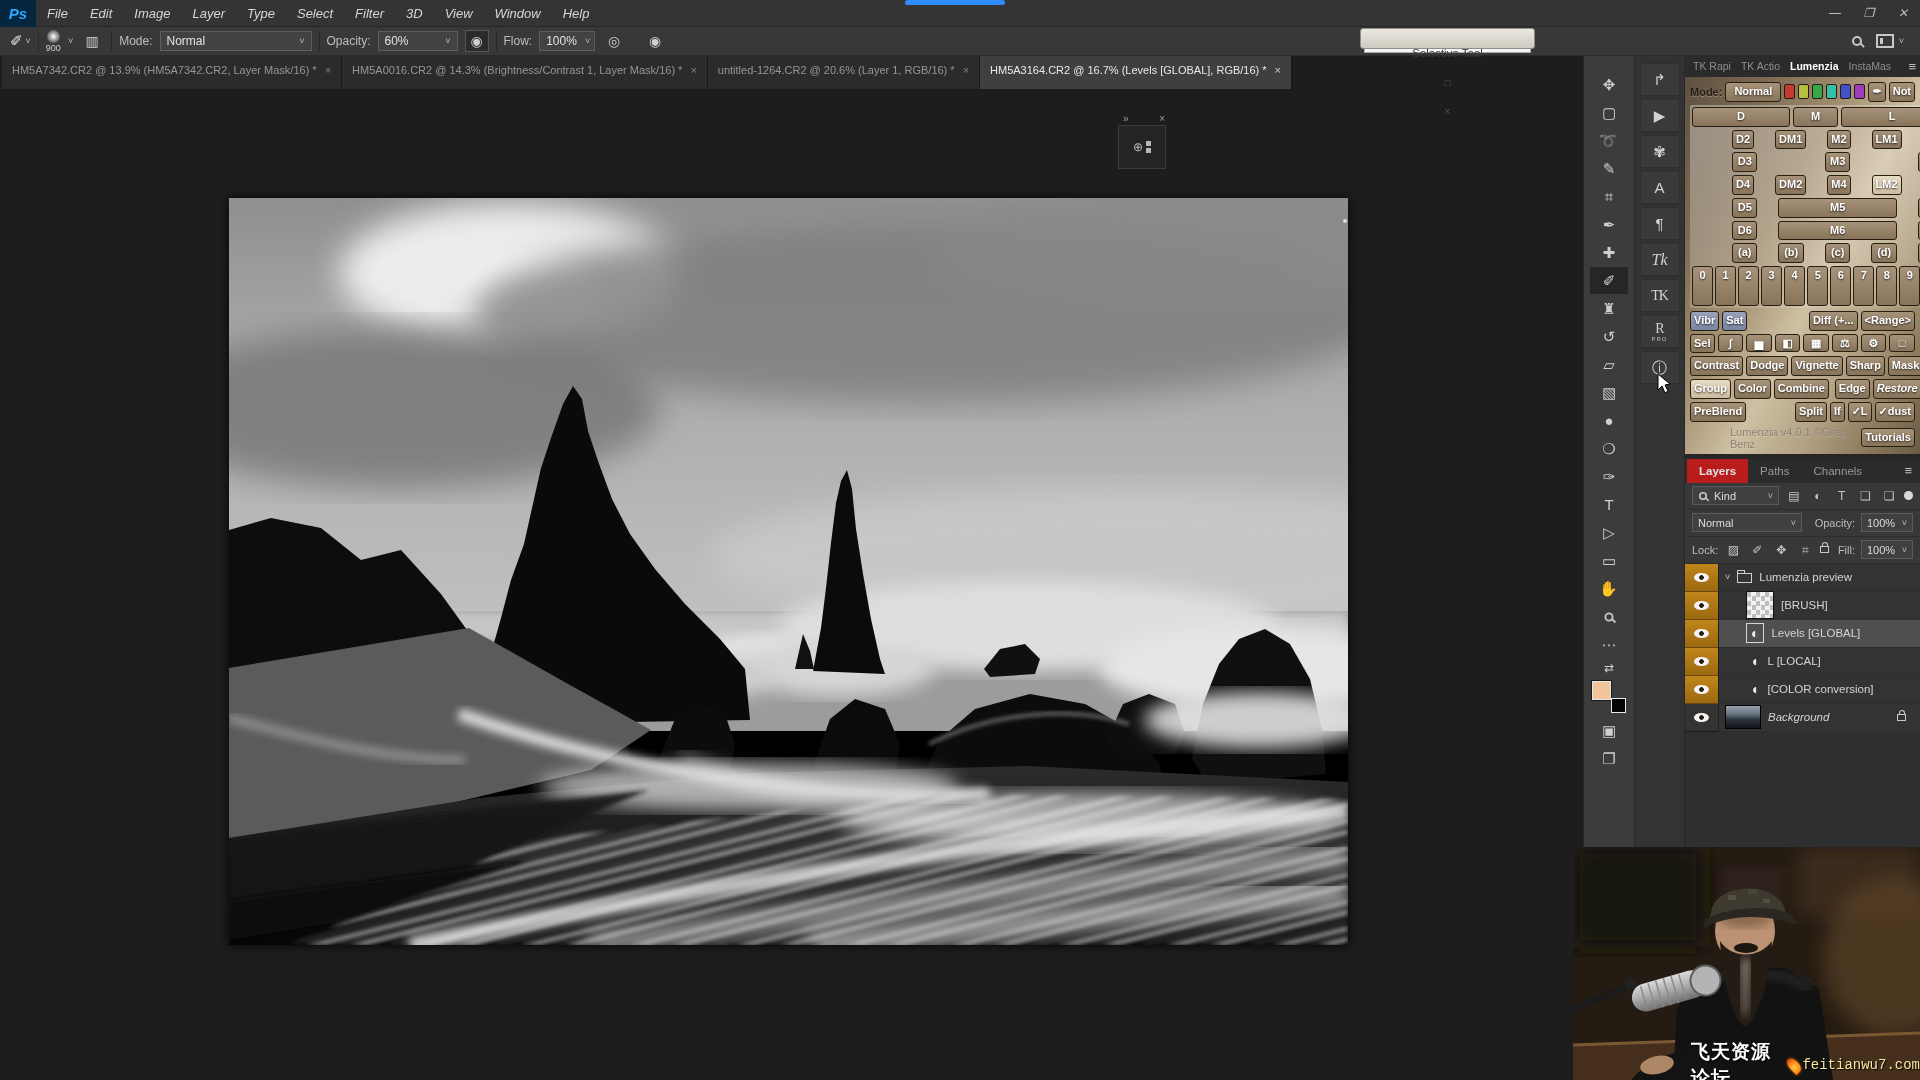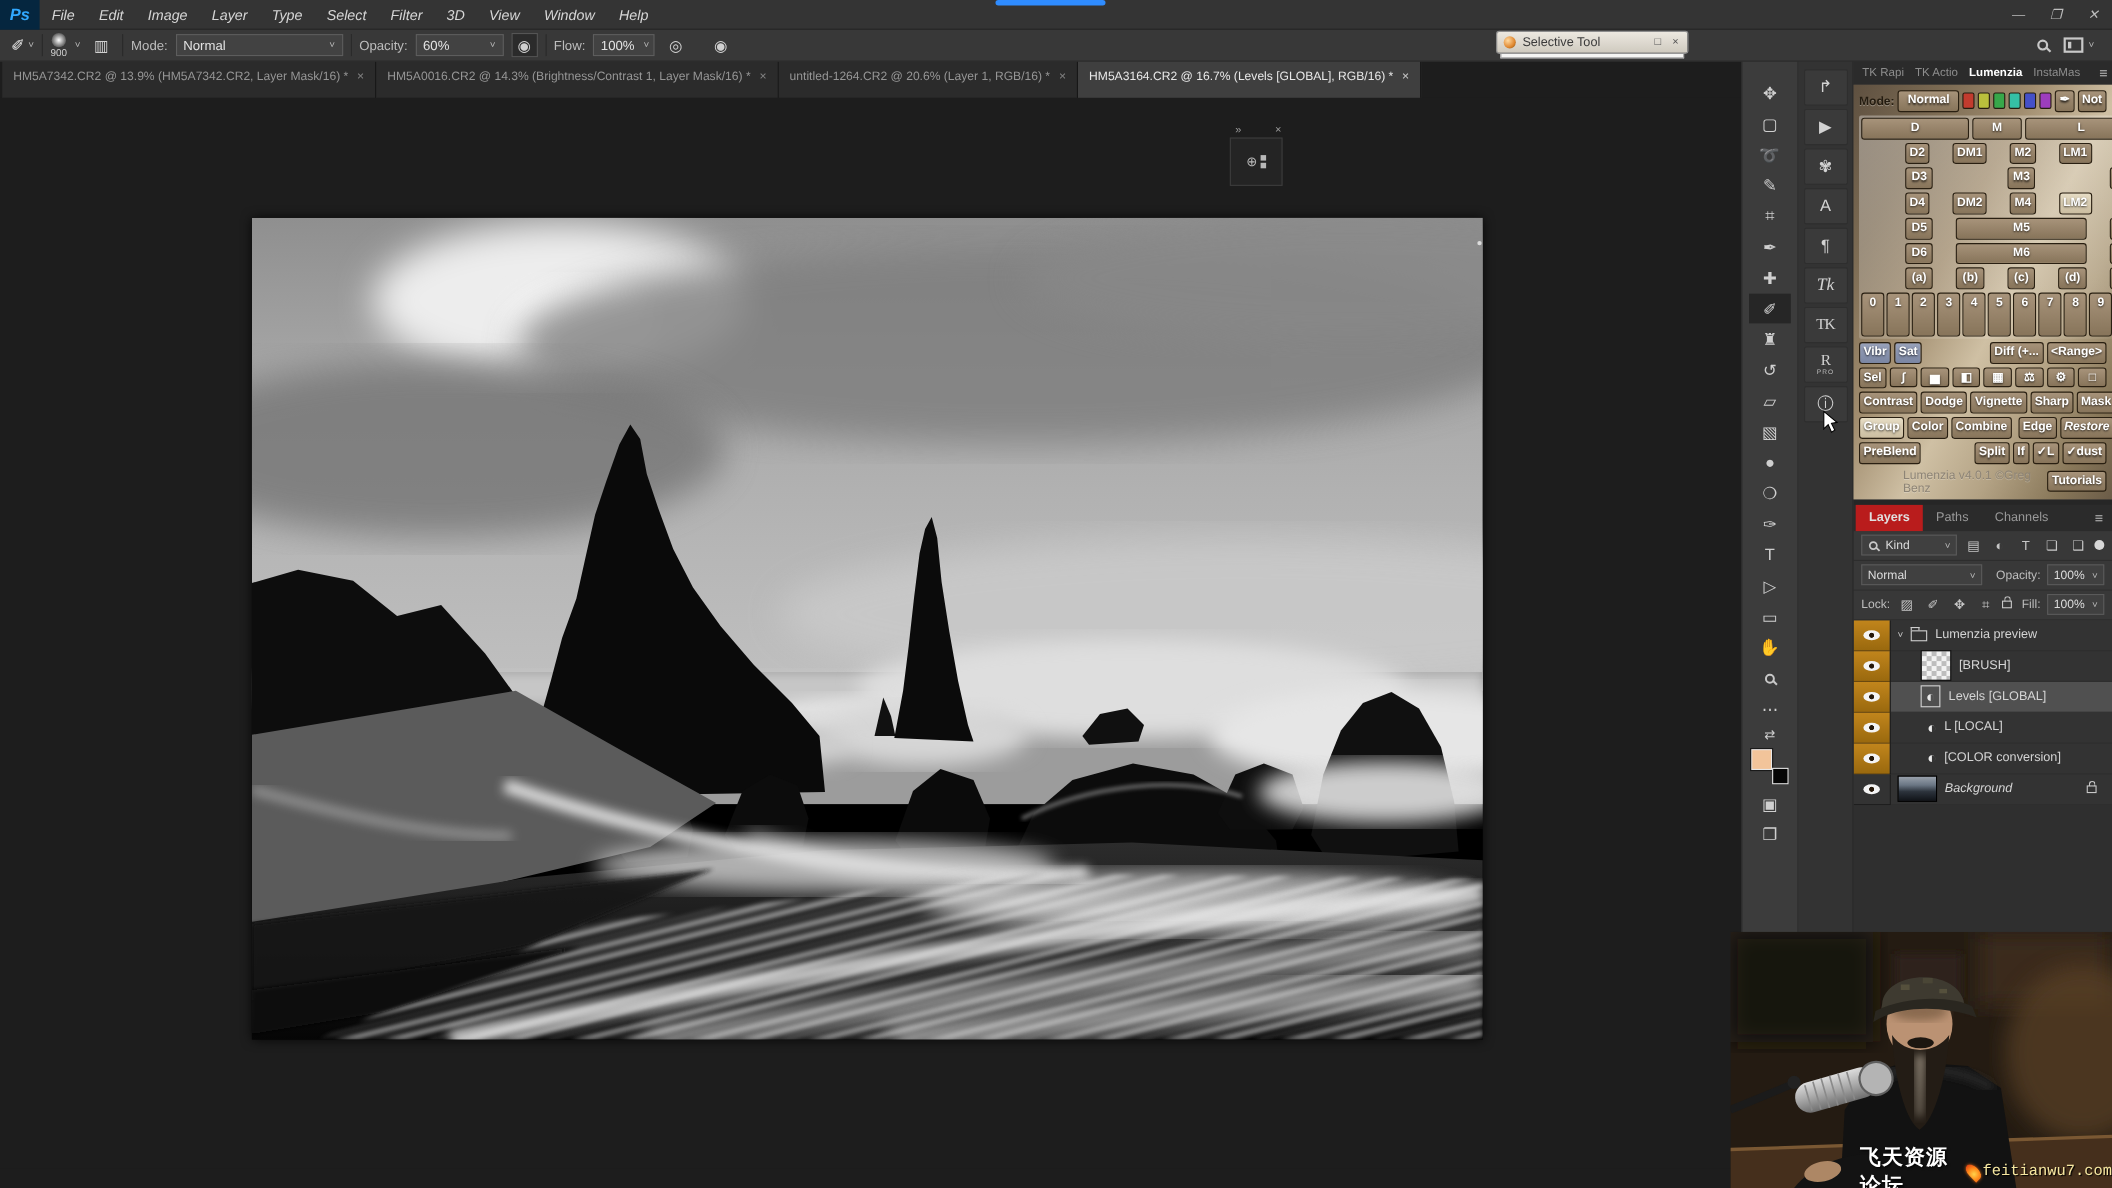--- a/index.html
+++ b/index.html
@@ -27,21 +27,21 @@
   .ob-icon{width:24px;height:22px;display:flex;align-items:center;justify-content:center;color:#cfcfcf;font-size:14px;border:1px solid transparent;}
   .ob-icon.pressed{background:#2b2b2b;border-color:#555;}
   .ob-right{margin-left:auto;display:flex;align-items:center;gap:14px;padding-right:6px;}
   .mag{width:10px;height:10px;border:2px solid #c8c8c8;border-radius:50%;position:relative;display:inline-block;}
   .mag:after{content:"";position:absolute;width:6px;height:2px;background:#c8c8c8;transform:rotate(45deg);right:-5px;bottom:-2px;}
   .ws-icon{width:18px;height:14px;border:2px solid #c8c8c8;position:relative;display:inline-block;}
   .ws-icon:after{content:"";position:absolute;left:2px;top:2px;width:3px;height:6px;background:#c8c8c8;}
 
   
   .selective{position:absolute;left:1360px;top:28px;width:175px;z-index:6;}
-  .selective .tbar{height:21px;background:linear-gradient(#ece8e0,#cfcabf);border:1px solid #8d8d8d;border-radius:3px;display:flex;align-items:center;gap:6px;padding:0 6px;}
+  .selective .tbar{height:21px;background:linear-gradient(#ece8e0,#cfcabf);border:1px solid #8d8d8d;border-radius:3px;display:flex;align-items:center;gap:18px;padding:0 6px;flex-direction:column;}
   .sel-ico{width:11px;height:11px;border-radius:50%;background:radial-gradient(circle at 35% 35%,#ffd9a0,#e08830 60%,#7a4a10);}
   .selective .ttl{font-size:11.5px;color:#3a3a3a;flex:1;}
   .selective .tb-btn{color:#555;font-size:10px;padding:0 2px;}
   .selective .strip{margin:0 4px;height:4px;background:#f5f5f3;border:1px solid #aaa;border-top:none;}
 
   
   .tabbar{position:absolute;left:0;top:56px;width:1583px;height:33px;background:#1d1d1d;display:flex;align-items:flex-end;padding-left:2px;}
   .dtab{height:38px;display:flex;align-items:center;gap:8px;padding:0 10px;background:#2b2b2b;color:#969696;font-size:11px;border-right:1px solid #171717;white-space:nowrap;}
   .dtab.active{background:#3f3f3f;color:#e8e8e8;}
   .dtab .x{font-size:11px;color:inherit;opacity:.8;}

